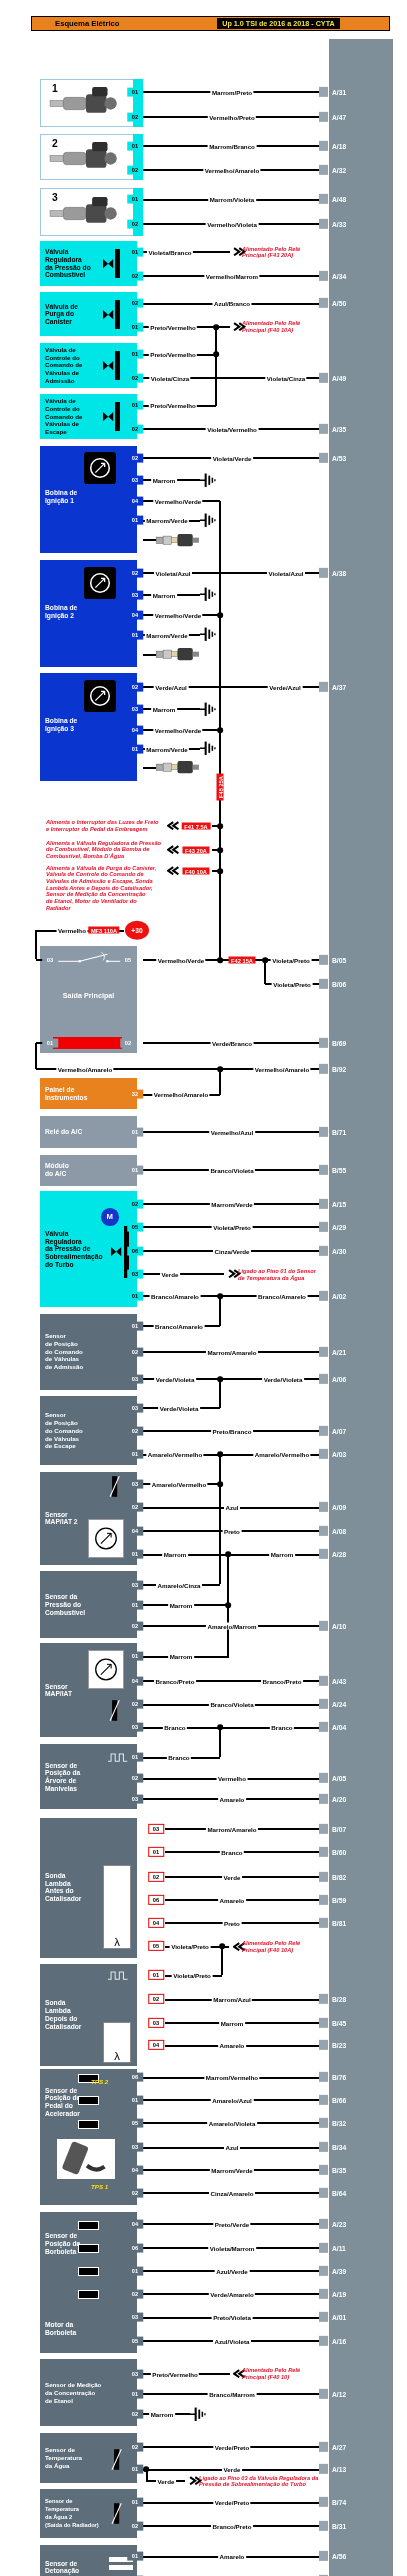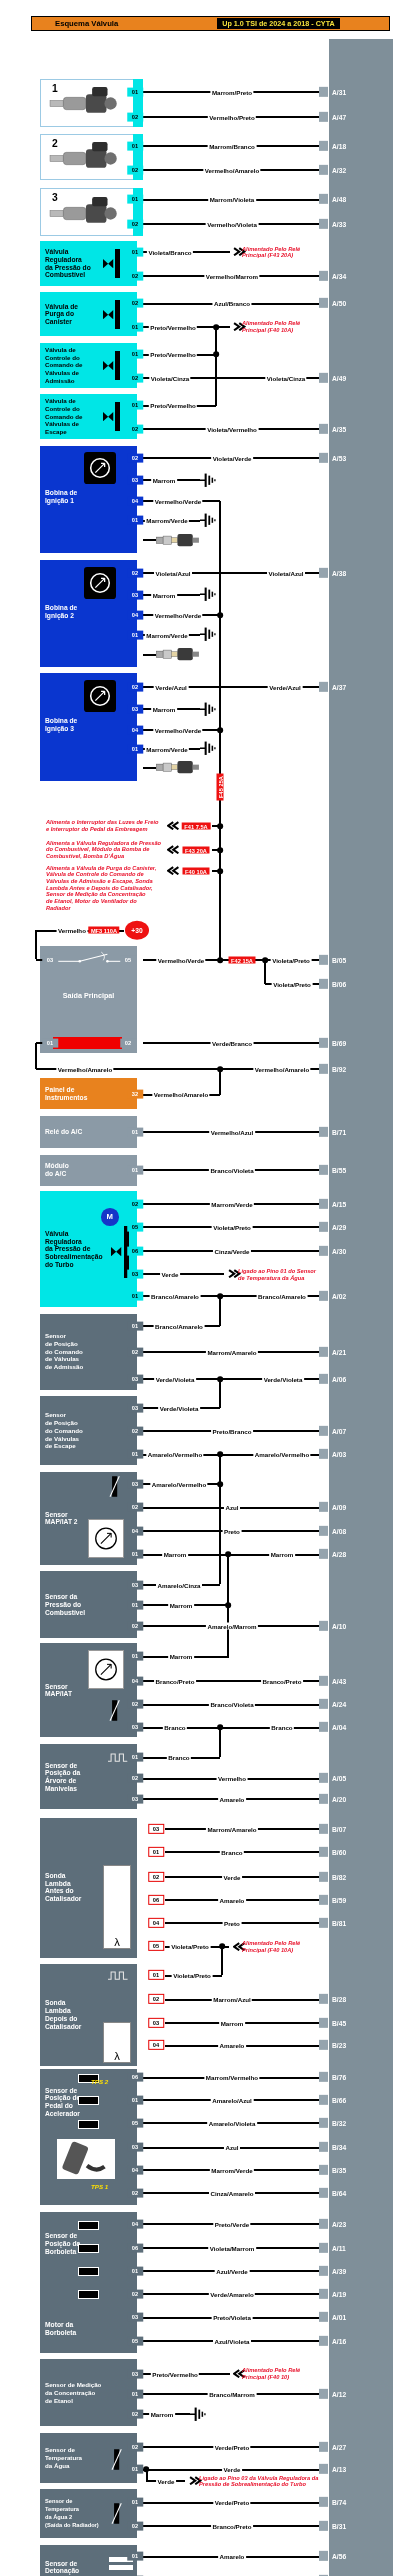--- a/index.html
+++ b/index.html
@@ -25,22 +25,22 @@
   .arrow{position:absolute;}
   #titlebar{position:absolute;left:31px;top:15.5px;width:359px;height:15.5px;background:#E8821E;border:1px solid #000;box-sizing:border-box;}
   #title-left{position:absolute;left:23px;top:2.6px;font-weight:bold;font-size:7.7px;color:#000;}
   #title-right{position:absolute;left:185px;top:1.5px;background:#000;color:#F5E13C;font-weight:bold;font-size:7.2px;padding:1px 5.2px;}
 </style>
 </head>
 <body>
 
 <div id="page">
   <div id="titlebar">
-    <span id="title-left">Esquema Válvula</span>
-    <span id="title-right">Up 1.0 TSI de 2024 a 2018 - CYTA</span>
+    <span id="title-left">Esquema Elétrico</span>
+    <span id="title-right">Up 1.0 TSI de 2016 a 2018 - CYTA</span>
   </div>
   <div id="canvas">
       <div class="abs" style="left: 329px; top: 39px; width: 64px; height: 3709px; background: rgb(127, 143, 153); z-index: 2;"></div>
       <div class="comp" style="left: 40px; top: 79px; width: 97px; height: 48px; background: rgb(255, 255, 255); z-index: 3; border: 1px solid rgb(156, 202, 228);"></div>
       <div class="abs" style="left: 133px; top: 79px; width: 9.8px; height: 48px; background: rgb(0, 230, 230); z-index: 3;"></div>
       <div class="clbl" style="left: 52px; top: 85px; font-size: 10.3px; color: rgb(0, 0, 0); z-index: 4;">1</div>
       <div class="comp" style="left: 40px; top: 134px; width: 97px; height: 46px; background: rgb(255, 255, 255); z-index: 3; border: 1px solid rgb(156, 202, 228);"></div>
       <div class="abs" style="left: 133px; top: 134px; width: 9.8px; height: 46px; background: rgb(0, 230, 230); z-index: 3;"></div>
       <div class="clbl" style="left: 52px; top: 140px; font-size: 10.3px; color: rgb(0, 0, 0); z-index: 4;">2</div>
       <div class="comp" style="left: 40px; top: 188px; width: 97px; height: 48px; background: rgb(255, 255, 255); z-index: 3; border: 1px solid rgb(156, 202, 228);"></div>

